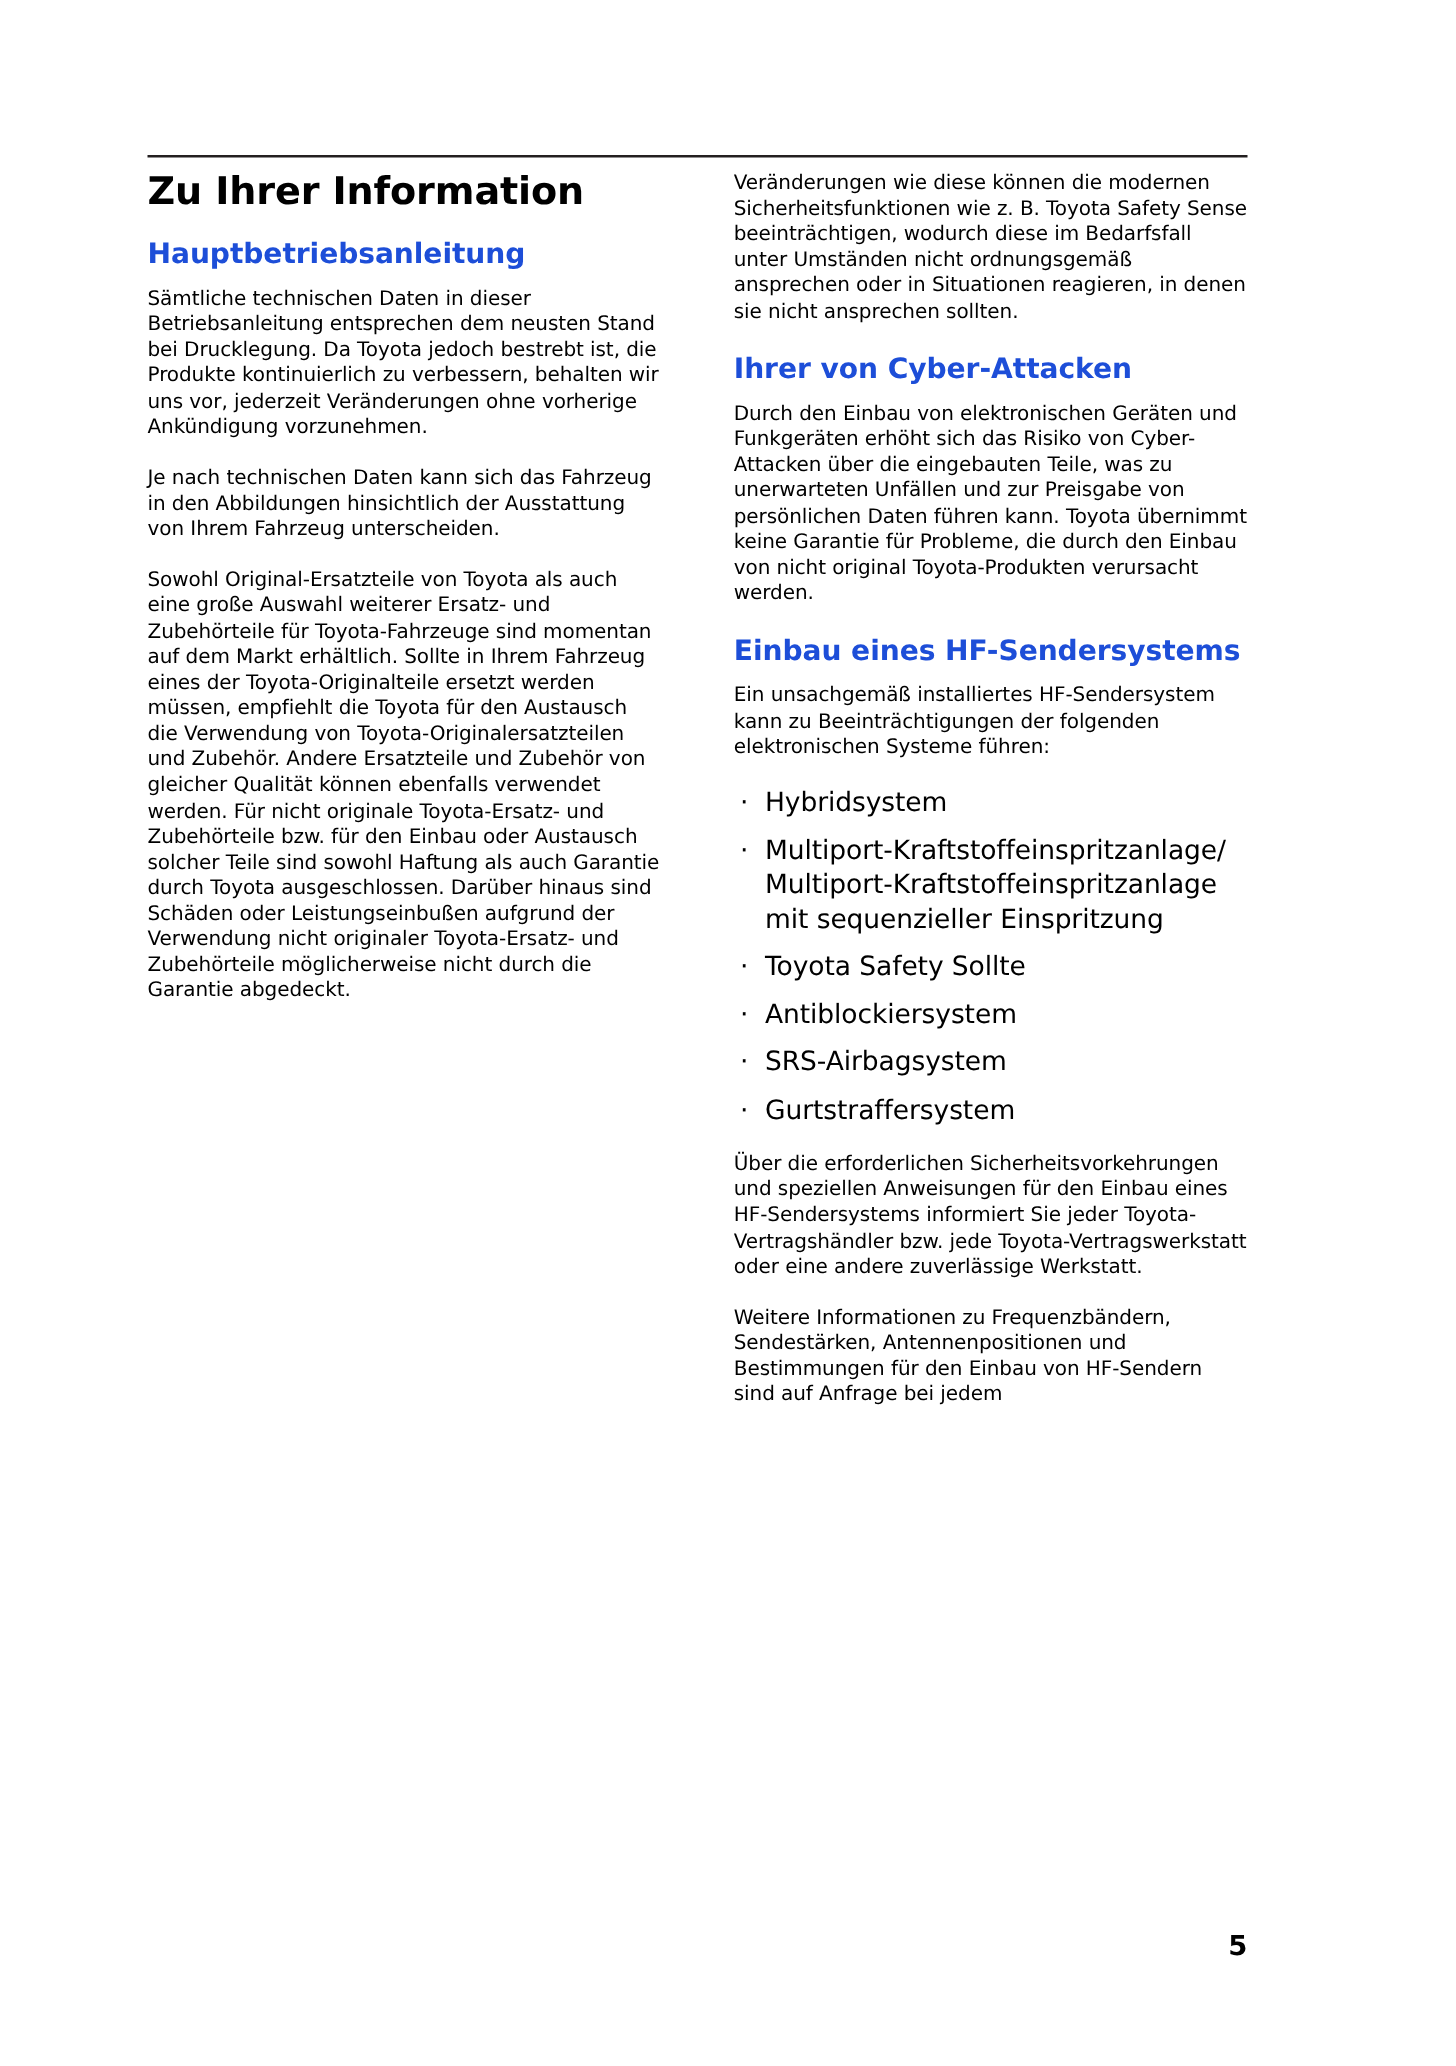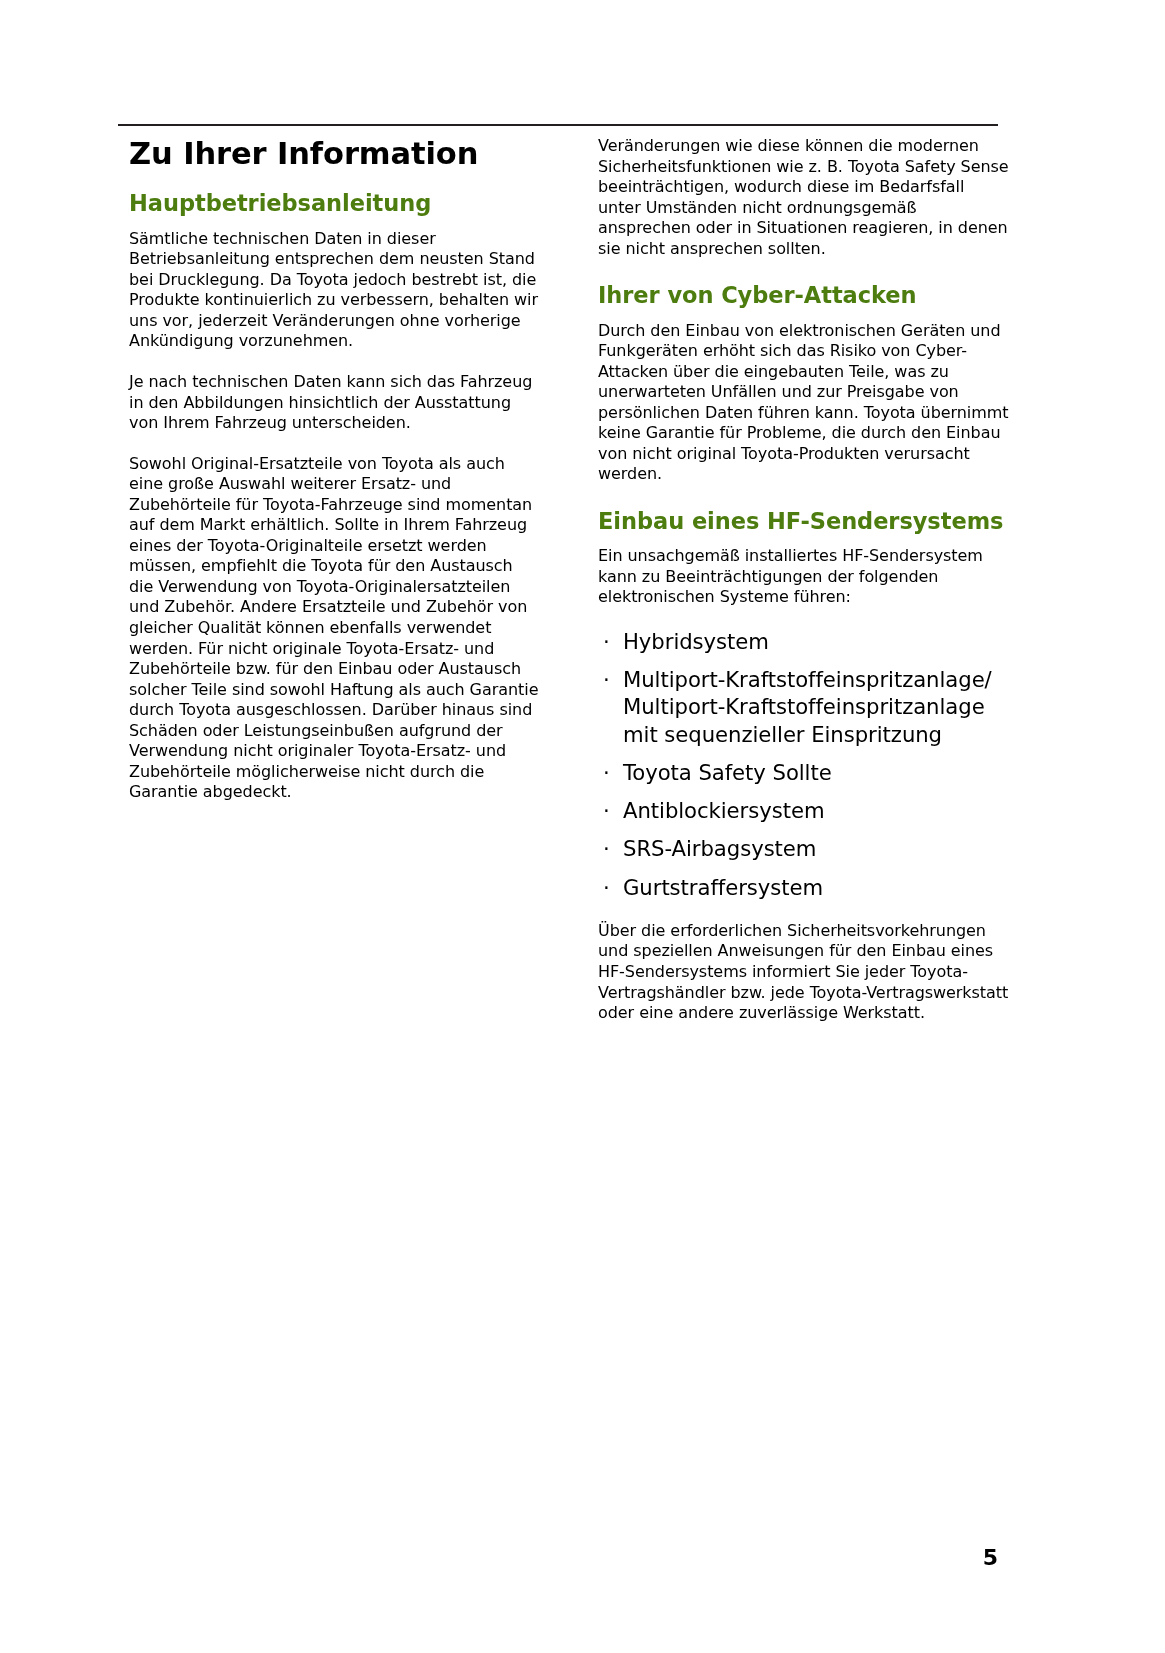--- a/index.html
+++ b/index.html
@@ -31,21 +31,21 @@
     left: 118px;
     top: 124px;
     width: 880px;
     height: 2px;
     background: #231f20;
   }
 
   
   .columns {
     position: absolute;
-    left: 129px;
+    left: 118px;
     top: 136px;
     width: 880px;
     display: flex;
     gap: 58px;
     justify-content: space-between;
   }
   .col {
     width: 411px;
     flex: 0 0 411px;
   }
@@ -58,21 +58,21 @@
     letter-spacing: -0.1px;
     margin: 0 0 18px 0;
     color: #000;
   }
   h2.section-heading {
     font-size: 22.5px;
     font-weight: 700;
     line-height: 1.26;
     letter-spacing: -0.05px;
     margin: 0 0 11px 0;
-    color: #4d7c0f;
+    color: #1d4ed8;
   }
   h2.section-heading.tight-top {
     margin-top: 22px;
   }
   p.body-text {
     font-size: 16px;
     font-weight: 400;
     line-height: 1.285;
     letter-spacing: -0.06px;
     margin: 0 0 20px 0;
@@ -178,20 +178,21 @@
           <span>SRS-Airbagsystem</span>
         </li>
         <li>
           <span class="bullet-dot">·</span>
           <span>Gurtstraffersystem</span>
         </li>
       </ul>
 
       <p class="body-text">Über die erforderlichen Sicherheitsvorkehrungen und speziellen Anweisungen für den Einbau eines HF-Sendersystems informiert Sie jeder Toyota-Vertragshändler bzw. jede Toyota-Vertragswerkstatt oder eine andere zuverlässige Werkstatt.</p>
 
+      <p class="body-text">Weitere Informationen zu Frequenzbändern, Sendestärken, Antennenpositionen und Bestimmungen für den Einbau von HF-Sendern sind auf Anfrage bei jedem</p>
 
     </div>
 
   </div>
 
   <div class="page-number">5</div>
 
 </div>
 
 </body></html>

